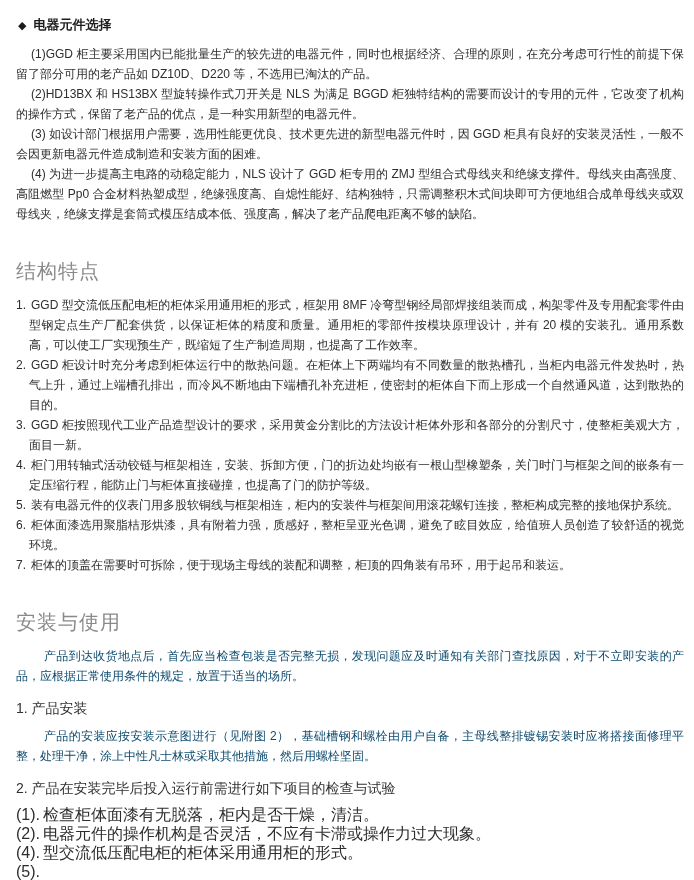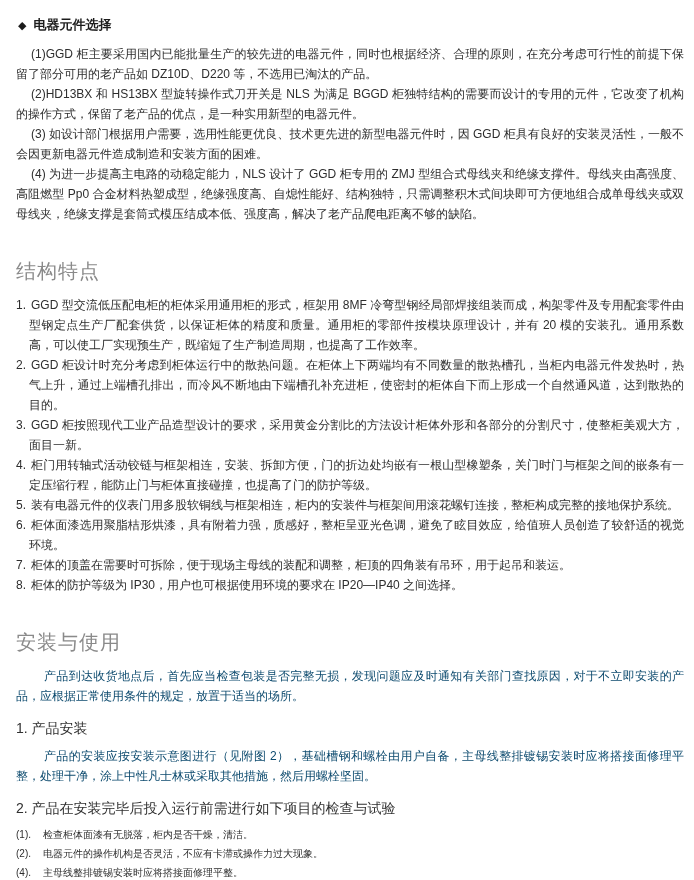--- a/index.html
+++ b/index.html
@@ -30,21 +30,21 @@
   .f-num{margin-right:5px;}
   .intro{
     font-size:12px;line-height:20px;margin:0;
     text-indent:28px;text-align:justify;color:#0c4a6e;
   }
   .subhead{
     font-size:14px;font-weight:400;color:#303030;
     margin:14px 0 8px 0;
   }
   .check{
-    font-size:10px;line-height:18px;margin:0 0 1px 0;
+    font-size:16px;line-height:18px;margin:0 0 1px 0;
     padding-left:27px;text-indent:-27px;color:#2d2d2d;
   }
   .c-num{display:inline-block;width:20px;text-indent:0;margin-right:7px;}
 </style>
 </head>
 <body>
 
 <div class="page">
 
   <div class="doc-title">
@@ -59,29 +59,28 @@
 
   <h2 class="section-title">结构特点</h2>
 
   <p class="feature"><span class="f-num">1.</span><span>GGD 型交流低压配电柜的柜体采用通用柜的形式，框架用 8MF 冷弯型钢经局部焊接组装而成，构架零件及专用配套零件由型钢定点生产厂配套供货，以保证柜体的精度和质量。通用柜的零部件按模块原理设计，并有 20 模的安装孔。通用系数高，可以使工厂实现预生产，既缩短了生产制造周期，也提高了工作效率。</span></p>
   <p class="feature"><span class="f-num">2.</span><span>GGD 柜设计时充分考虑到柜体运行中的散热问题。在柜体上下两端均有不同数量的散热槽孔，当柜内电器元件发热时，热气上升，通过上端槽孔排出，而冷风不断地由下端槽孔补充进柜，使密封的柜体自下而上形成一个自然通风道，达到散热的目的。</span></p>
   <p class="feature"><span class="f-num">3.</span><span>GGD 柜按照现代工业产品造型设计的要求，采用黄金分割比的方法设计柜体外形和各部分的分割尺寸，使整柜美观大方，面目一新。</span></p>
   <p class="feature"><span class="f-num">4.</span><span>柜门用转轴式活动铰链与框架相连，安装、拆卸方便，门的折边处均嵌有一根山型橡塑条，关门时门与框架之间的嵌条有一定压缩行程，能防止门与柜体直接碰撞，也提高了门的防护等级。</span></p>
   <p class="feature"><span class="f-num">5.</span><span>装有电器元件的仪表门用多股软铜线与框架相连，柜内的安装件与框架间用滚花螺钉连接，整柜构成完整的接地保护系统。</span></p>
   <p class="feature"><span class="f-num">6.</span><span>柜体面漆选用聚脂桔形烘漆，具有附着力强，质感好，整柜呈亚光色调，避免了眩目效应，给值班人员创造了较舒适的视觉环境。</span></p>
   <p class="feature"><span class="f-num">7.</span><span>柜体的顶盖在需要时可拆除，便于现场主母线的装配和调整，柜顶的四角装有吊环，用于起吊和装运。</span></p>
-  <p class="feature"><span class="f-num">8.</span><span>柜体的防护等级为 IP30，用户也可根据使用环境的要求在 IP20—IP40 之间选择。</span></p>
 
   <h2 class="section-title">安装与使用</h2>
 
   <p class="intro">产品到达收货地点后，首先应当检查包装是否完整无损，发现问题应及时通知有关部门查找原因，对于不立即安装的产品，应根据正常使用条件的规定，放置于适当的场所。</p>
 
   <h3 class="subhead">1. 产品安装</h3>
   <p class="intro">产品的安装应按安装示意图进行（见附图 2），基础槽钢和螺栓由用户自备，主母线整排镀锡安装时应将搭接面修理平整，处理干净，涂上中性凡士林或采取其他措施，然后用螺栓坚固。</p>
 
   <h3 class="subhead">2. 产品在安装完毕后投入运行前需进行如下项目的检查与试验</h3>
 
   <p class="check"><span class="c-num">(1).</span><span>检查柜体面漆有无脱落，柜内是否干燥，清洁。</span></p>
   <p class="check"><span class="c-num">(2).</span><span>电器元件的操作机构是否灵活，不应有卡滞或操作力过大现象。</span></p>
-  <p class="check"><span class="c-num">(4).</span><span>主母线整排镀锡安装时应将搭接面修理平整。</span></p>
+  <p class="check"><span class="c-num">(4).</span><span>型交流低压配电柜的柜体采用通用柜的形式。</span></p>
   <p class="check"><span class="c-num">(5).</span></p>
 
 </div>
 
 </body></html>

